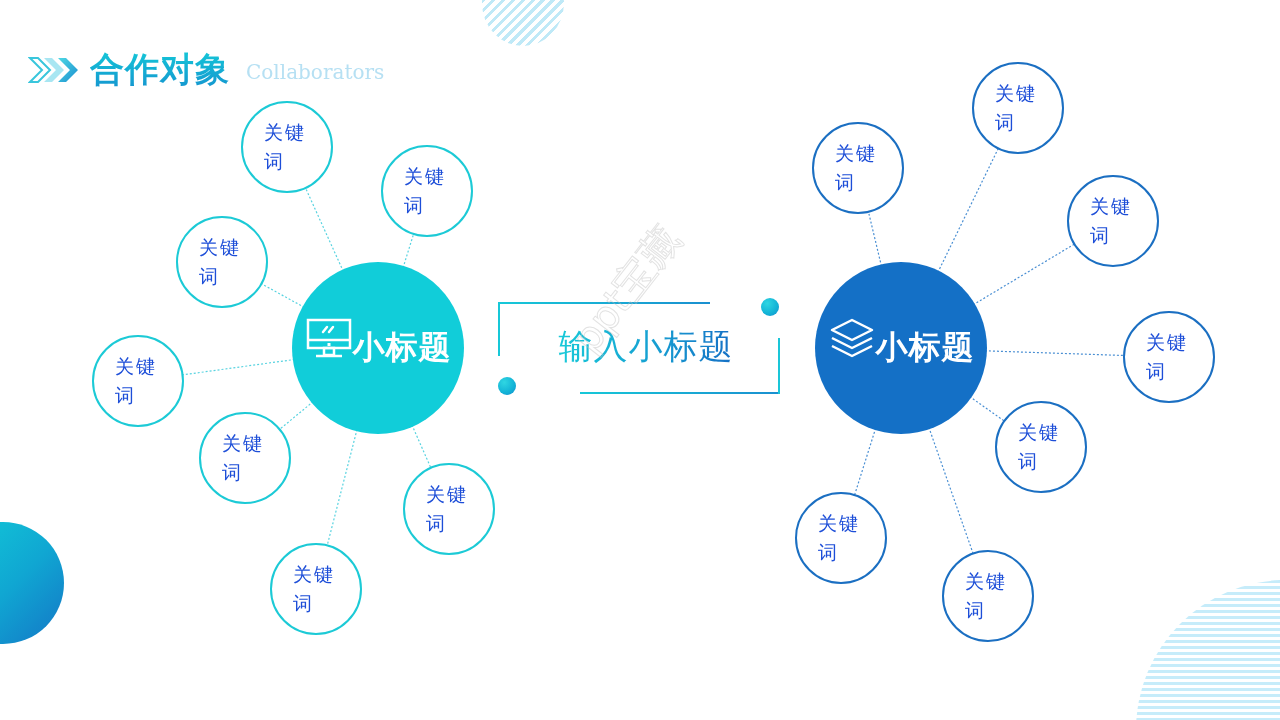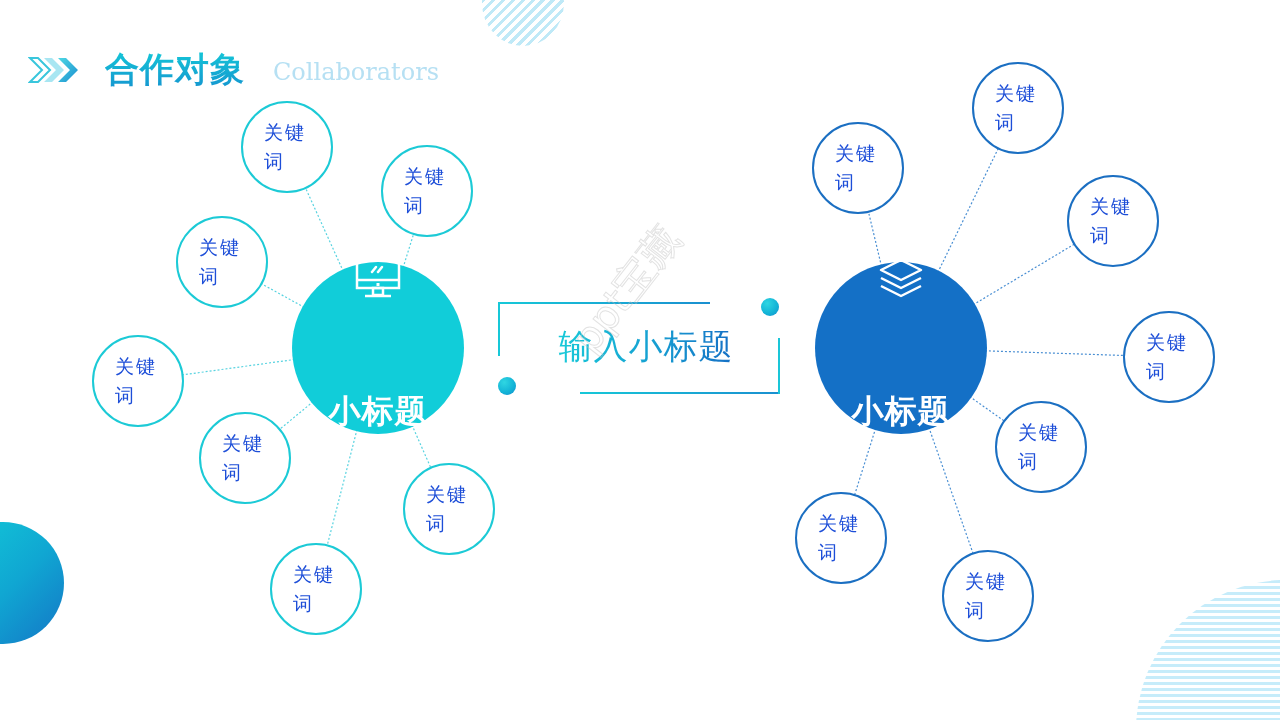--- a/index.html
+++ b/index.html
@@ -18,32 +18,32 @@
     background: repeating-linear-gradient(180deg, #c6ecfa 0 3px, transparent 3px 6px);
   }
   .deco-blob-left {
     left: -58px; top: 522px; width: 122px; height: 122px; border-radius: 50%;
     background: linear-gradient(135deg, #12cdd8 0%, #10a6d2 55%, #1476c6 100%);
   }
   .header { left: 28px; top: 48px; height: 44px; display: flex; align-items: center; }
   .chevrons { width: 56px; height: 32px; }
   .title-cn {
     font-family: "DejaVu Serif", "Liberation Serif", serif;
-    font-weight: bold; font-size: 34px; margin-left: 21px; letter-spacing: 1px;
+    font-weight: bold; font-size: 34px; margin-left: 6px; letter-spacing: 1px;
     background: linear-gradient(180deg, #14cbd8 0%, #1590cf 100%);
     -webkit-background-clip: text; background-clip: text; color: transparent;
   }
   .title-en {
     font-family: "DejaVu Serif", "Liberation Serif", serif;
-    font-size: 24px; color: #b6e0f3; margin-left: 28px; margin-top: 4px;
+    font-size: 20px; color: #b6e0f3; margin-left: 16px; margin-top: 4px;
   }
   svg.lines { left: 0; top: 0; width: 1280px; height: 720px; }
   .hub {
     width: 172px; height: 172px; border-radius: 50%;
-    display: flex; flex-direction: column; align-items: center; justify-content: space-between;
+    display: flex; flex-direction: row; align-items: center; justify-content: center;
     color: #fff;
   }
   .hub.left { left: 292px; top: 262px; background: #11cdd9; }
   .hub.right { left: 815px; top: 262px; background: #1470c6; }
   .hub-icon { width: 48px; height: 42px; margin-bottom: 14px; margin-top: -4px; }
   .hub-label {
     font-family: "DejaVu Serif", "Liberation Serif", serif;
     font-weight: bold; font-size: 32px; letter-spacing: 1px;
   }
   .kw {

